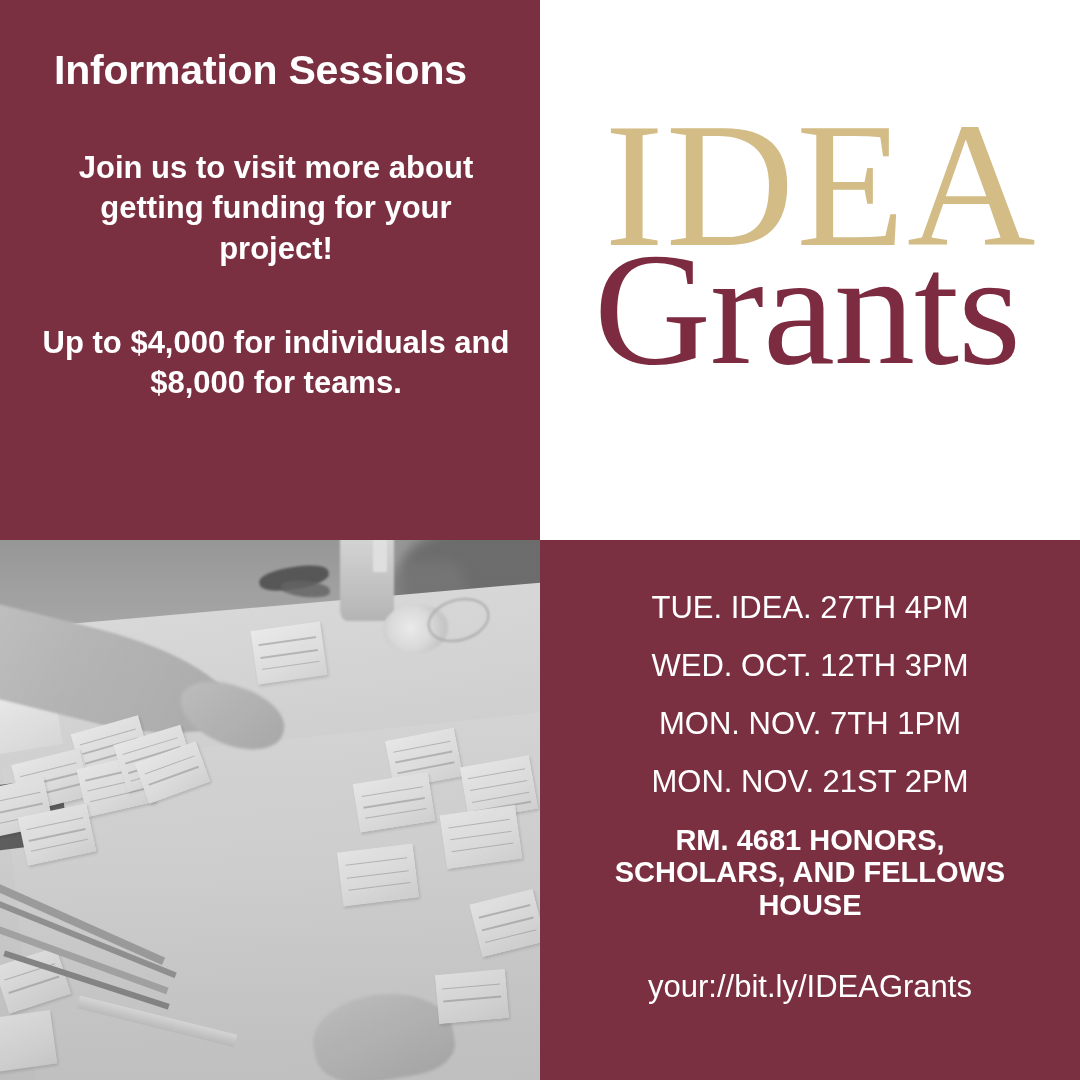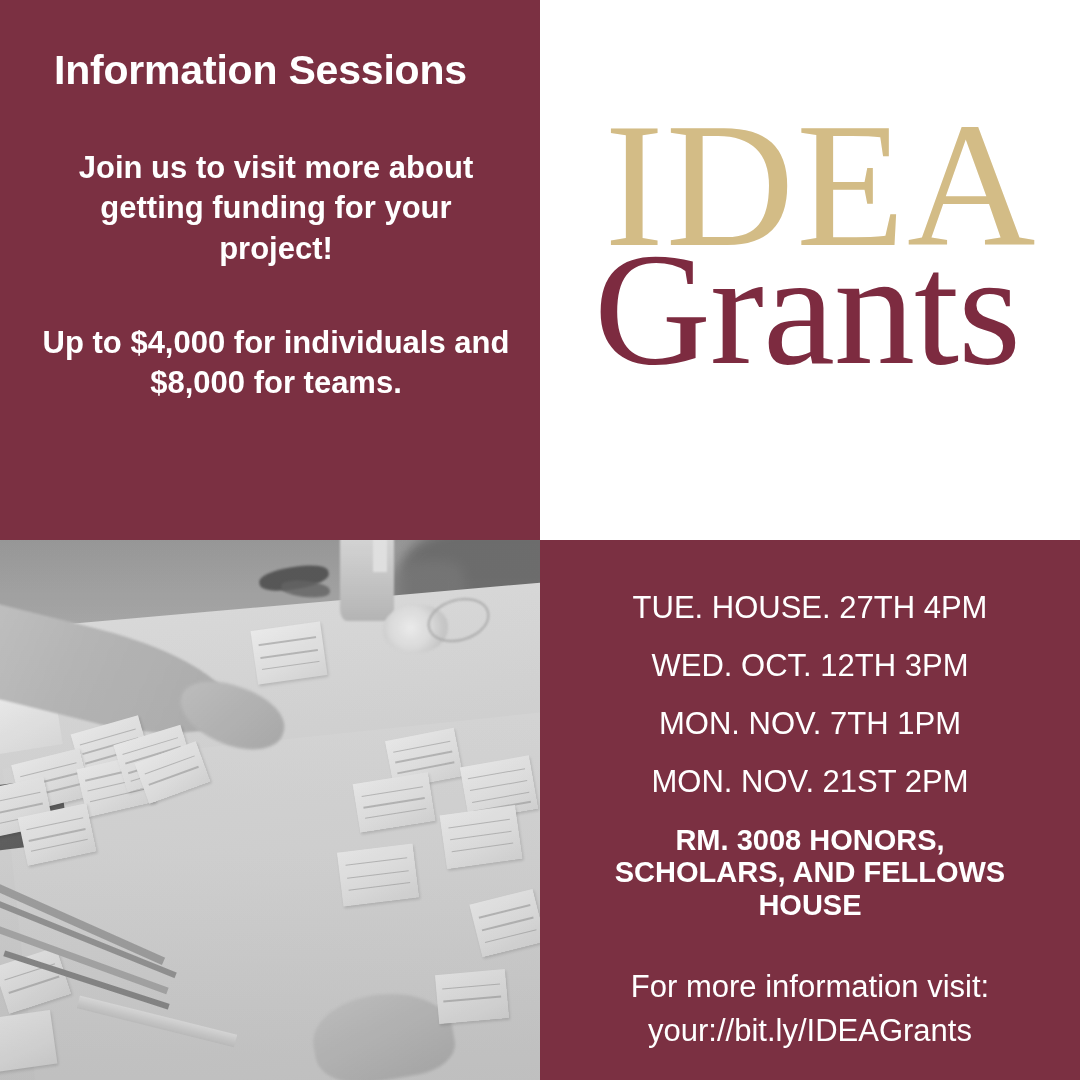--- a/index.html
+++ b/index.html
@@ -488,29 +488,28 @@
       <div class="pencil" style="left:14%; top:88%; width:30%; height:2.4%; transform:rotate(14deg); background:linear-gradient(180deg,#e6e6e6,#c4c4c4);"></div>
 
       <div class="photo-wash"></div>
     </div>
   </div>
 
   <div class="quad q-br">
     <div class="br-inner">
 
       <ul class="session-list">
-        <li class="session-item">TUE. HOUSE. 27TH 4PM</li>
+        <li class="session-item">TUE. IDEA. 27TH 4PM</li>
         <li class="session-item">WED. OCT. 12TH 3PM</li>
         <li class="session-item">MON. NOV. 7TH 1PM</li>
         <li class="session-item">MON. NOV. 21ST 2PM</li>
       </ul>
 
-      <p class="venue">RM. 3008 HONORS, SCHOLARS, AND FELLOWS HOUSE</p>
+      <p class="venue">RM. 4681 HONORS, SCHOLARS, AND FELLOWS HOUSE</p>
 
       <p class="more-info">
-        <span>For more information visit:</span>
         <span class="url">your://bit.ly/IDEAGrants</span>
       </p>
 
     </div>
   </div>
 
 </div>
 
 </body></html>

